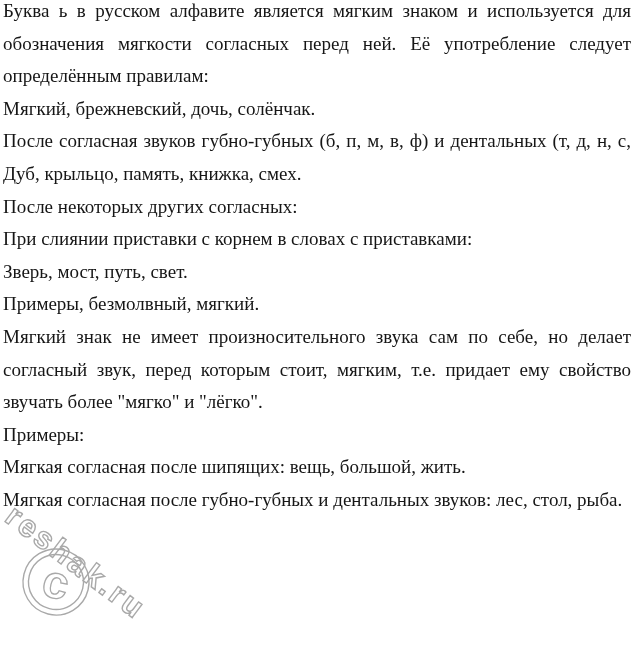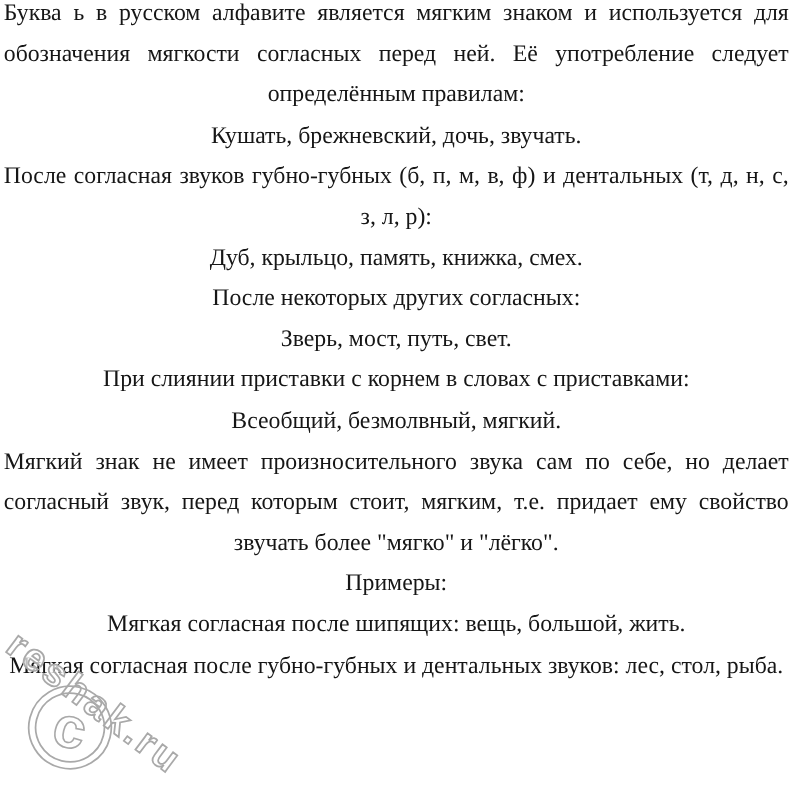--- a/index.html
+++ b/index.html
@@ -20,21 +20,21 @@
     top: -5px;
     width: 628px;
     color: #161616;
     font-size: 19px;
     line-height: 32.6px;
   }
   .line {
     display: block;
     width: 100%;
     white-space: nowrap;
-    text-align: center;
+    text-align: left;
   }
   .line.justify {
     white-space: normal;
     text-align: justify;
     text-align-last: justify;
   }
   
   .watermark {
     position: absolute;
     left: 0;
@@ -63,28 +63,27 @@
     transform: rotate(14deg);
   }
 </style>
 </head>
 <body>
 
 <div class="doc" id="lines">
     <div class="line justify">Буква ь в русском алфавите является мягким знаком и используется для</div>
     <div class="line justify">обозначения мягкости согласных перед ней. Её употребление следует</div>
     <div class="line">определённым правилам:</div>
-    <div class="line">Кушать, брежневский, дочь, звучать.</div>
+    <div class="line">Мягкий, брежневский, дочь, солёнчак.</div>
     <div class="line justify">После согласная звуков губно-губных (б, п, м, в, ф) и дентальных (т, д, н, с,</div>
-    <div class="line">з, л, р):</div>
     <div class="line">Дуб, крыльцо, память, книжка, смех.</div>
     <div class="line">После некоторых других согласных:</div>
+    <div class="line">При слиянии приставки с корнем в словах с приставками:</div>
     <div class="line">Зверь, мост, путь, свет.</div>
-    <div class="line">При слиянии приставки с корнем в словах с приставками:</div>
-    <div class="line">Всеобщий, безмолвный, мягкий.</div>
+    <div class="line">Примеры, безмолвный, мягкий.</div>
     <div class="line justify">Мягкий знак не имеет произносительного звука сам по себе, но делает</div>
     <div class="line justify">согласный звук, перед которым стоит, мягким, т.е. придает ему свойство</div>
     <div class="line">звучать более "мягко" и "лёгко".</div>
     <div class="line">Примеры:</div>
     <div class="line">Мягкая согласная после шипящих: вещь, большой, жить.</div>
     <div class="line">Мягкая согласная после губно-губных и дентальных звуков: лес, стол, рыба.</div>
   </div>
 
 <div class="watermark">
   <div class="wm-text">reshak.ru</div>

